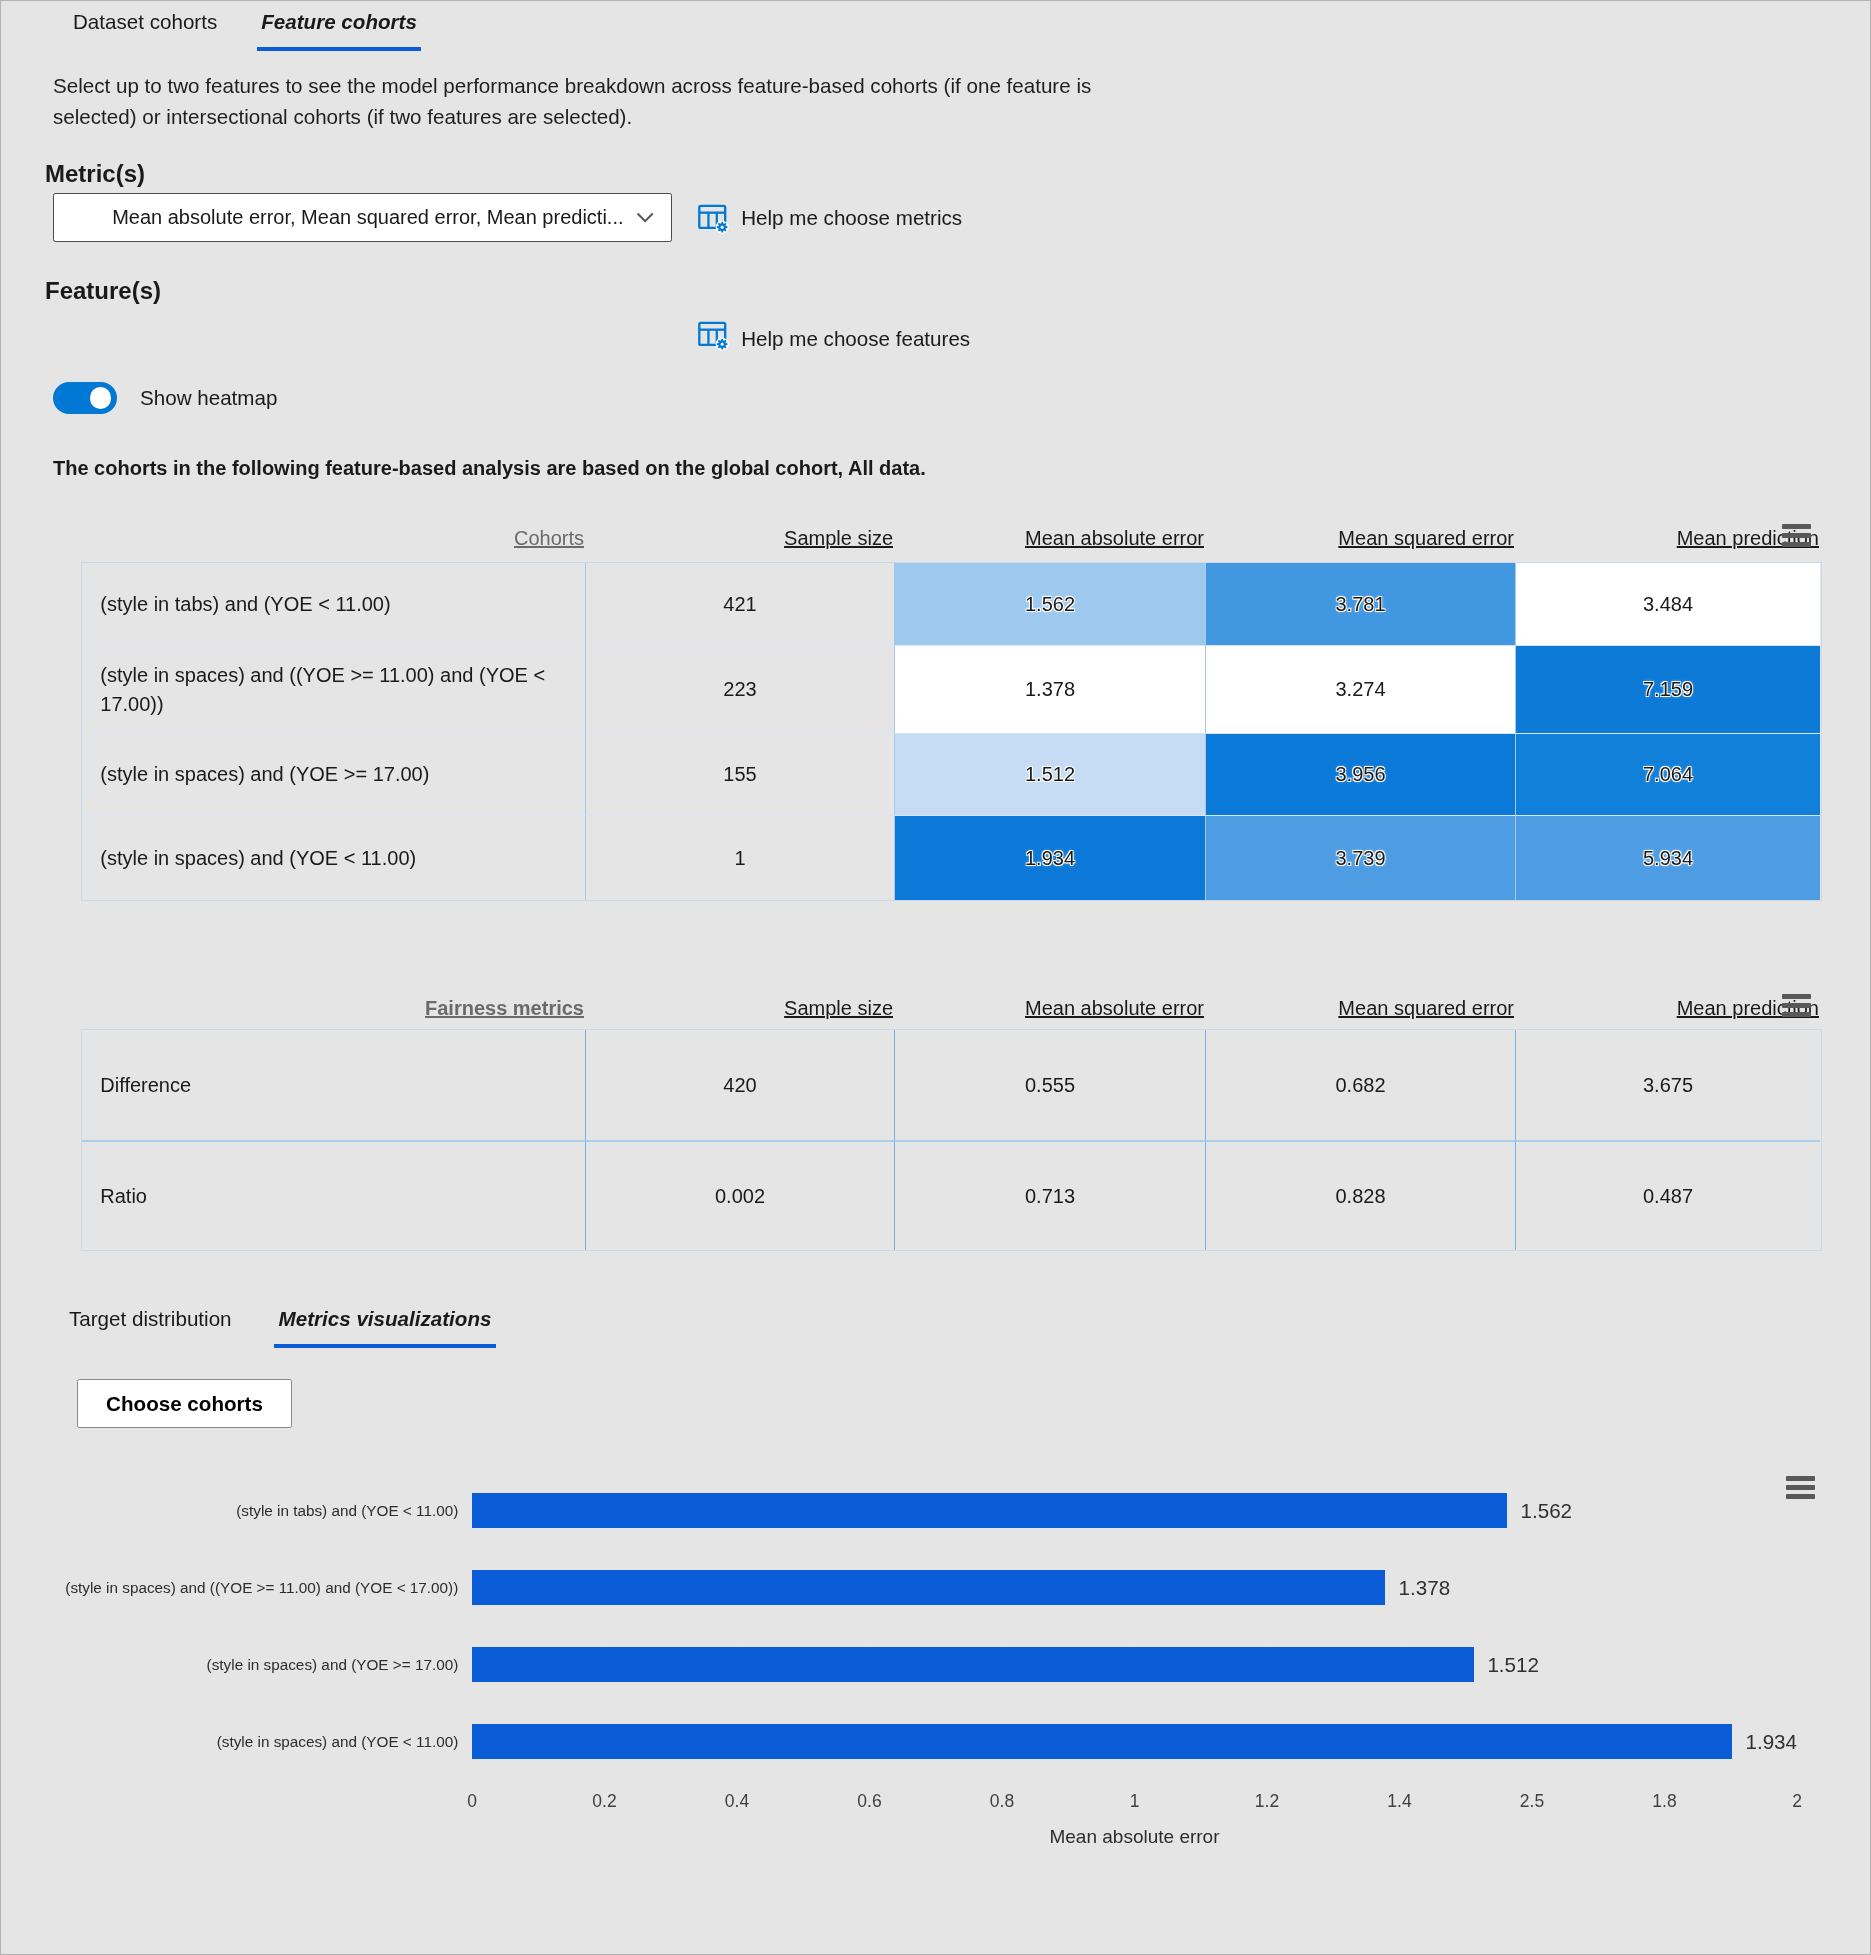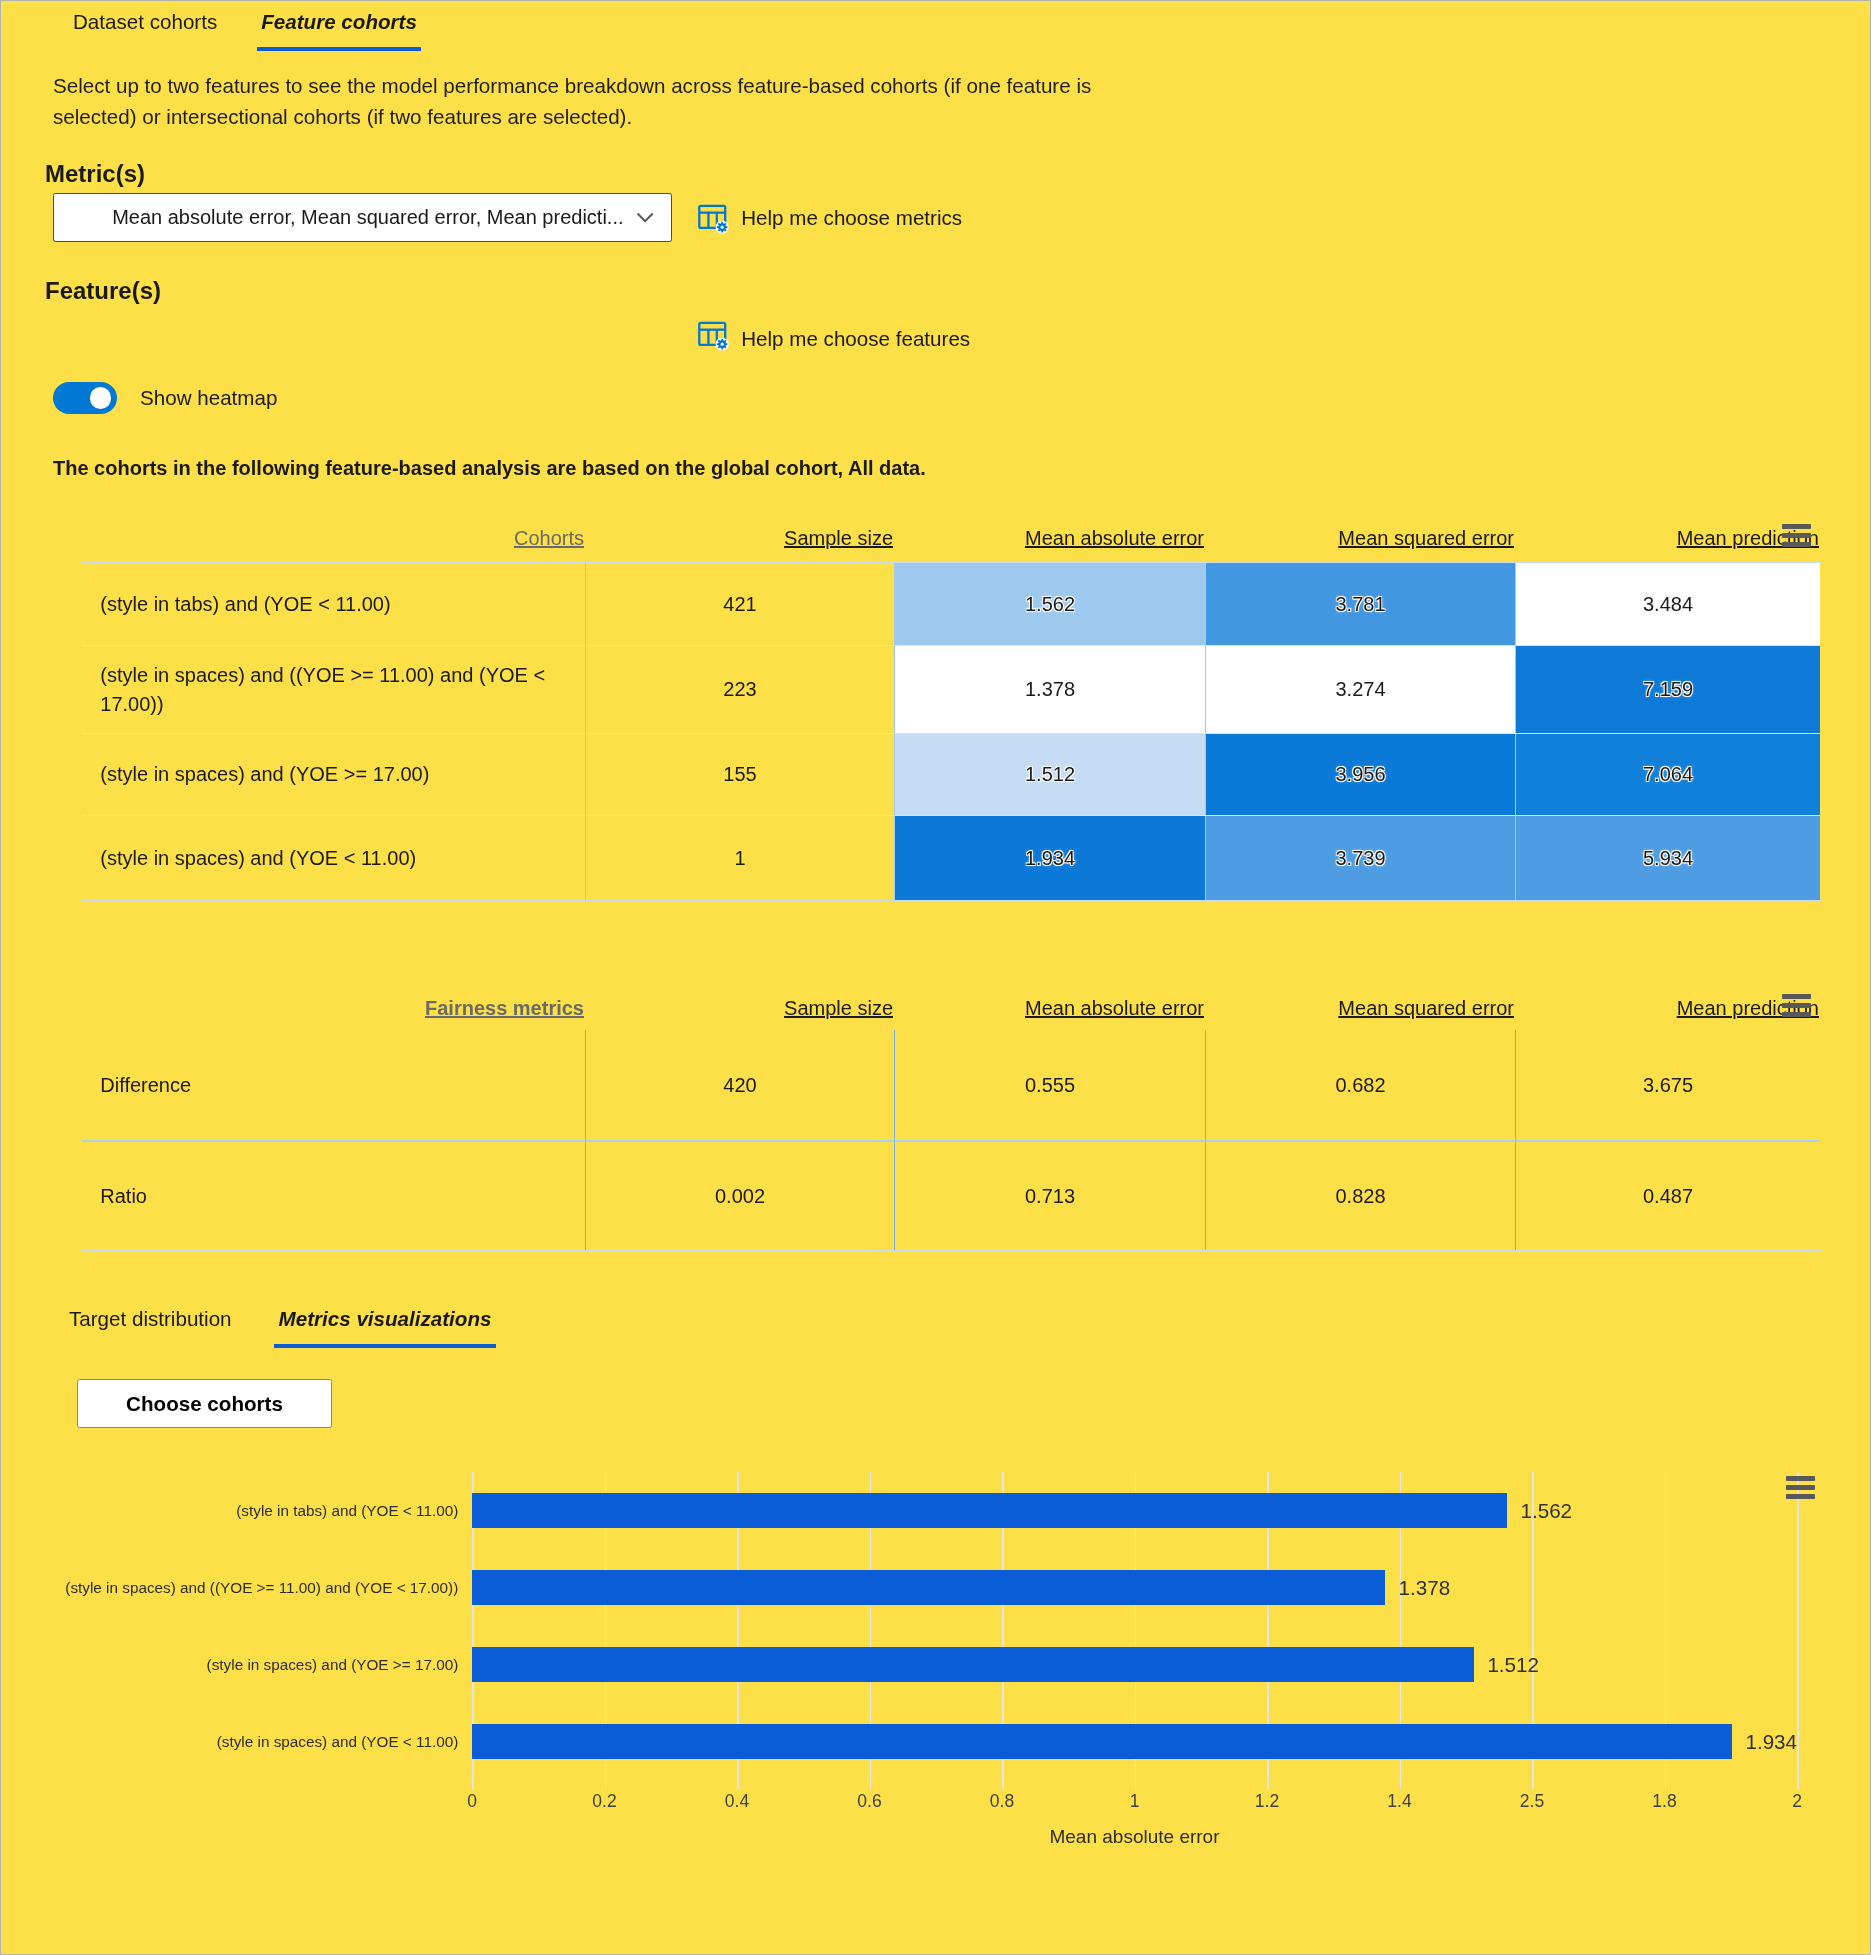--- a/index.html
+++ b/index.html
@@ -1,16 +1,16 @@
 <!DOCTYPE html>
 <html style="font-size:12.2px"><head>
 <meta charset="utf-8">
 <style>
   html,body{margin:0;padding:0;background:#fff;}
-  .page{position:relative;width:1871px;height:1955px;background:#fde047;border:0.8px solid #b3b3b3;
+  .page{position:relative;width:1871px;height:1955px;background:#e5e5e5;border:0.8px solid #b3b3b3;
         box-sizing:border-box;font-family:"Liberation Sans",sans-serif;color:#1b1a19;overflow:hidden;}
 
   
   .top-tabs{position:absolute;left:72px;top:9.2px;display:flex;gap:44px;}
   .tab{font-size:20.6px;padding-bottom:17px;position:relative;cursor:pointer;}
   .tab.active{font-weight:700;font-style:italic;}
   .tab-underline{position:absolute;left:-4.6px;right:-4.6px;bottom:0;height:3.8px;background:#0b5cd7;}
 
   .intro{position:absolute;left:52px;top:69px;width:1114px;font-size:20.6px;line-height:31px;color:#201f1e;}
 
@@ -48,21 +48,21 @@
   .grid1 .bt{border-top:1.5px solid #d9e5f4;}
   .grid2 .bl{border-left:1.5px solid #79b2e3;}
   .grid2 .bt{border-top:2.3px solid #a9cff0;}
   .glow{text-shadow:0.8px 0.8px 0 #fff,-0.8px -0.8px 0 #fff,0.8px -0.8px 0 #fff,-0.8px 0.8px 0 #fff,0 0 3.1px #fff;}
 
   .hamburger{position:absolute;width:29px;display:flex;flex-direction:column;gap:3.8px;cursor:pointer;}
   .hamburger div{height:5.3px;background:#595959;border-radius:0.8px;}
 
   
   .bottom-tabs{position:absolute;left:68px;top:1306px;display:flex;gap:47px;}
-  .choose-btn{position:absolute;left:76px;top:1378px;width:255px;height:49px;border:0.8px solid #8a8886;
+  .choose-btn{position:absolute;left:76px;top:1378px;width:215px;height:49px;border:0.8px solid #8a8886;
               border-radius:2.3px;background:#fff;display:flex;align-items:center;justify-content:center;
               font-size:20.6px;font-weight:700;cursor:pointer;}
 
   
   .plot{position:absolute;left:471px;top:1471px;width:1325px;height:308px;}
   .gl{position:absolute;top:0;height:317px;width:1.5px;background:#e4e4e4;}
   .slot{position:absolute;left:0;right:0;height:77px;display:flex;align-items:center;}
   .bar{height:35px;background:#0b5cd7;}
   .bval{margin-left:13.7px;font-size:20.6px;color:#303030;white-space:nowrap;}
   .cats{position:absolute;left:15.3px;top:1471px;width:442px;height:308px;}

